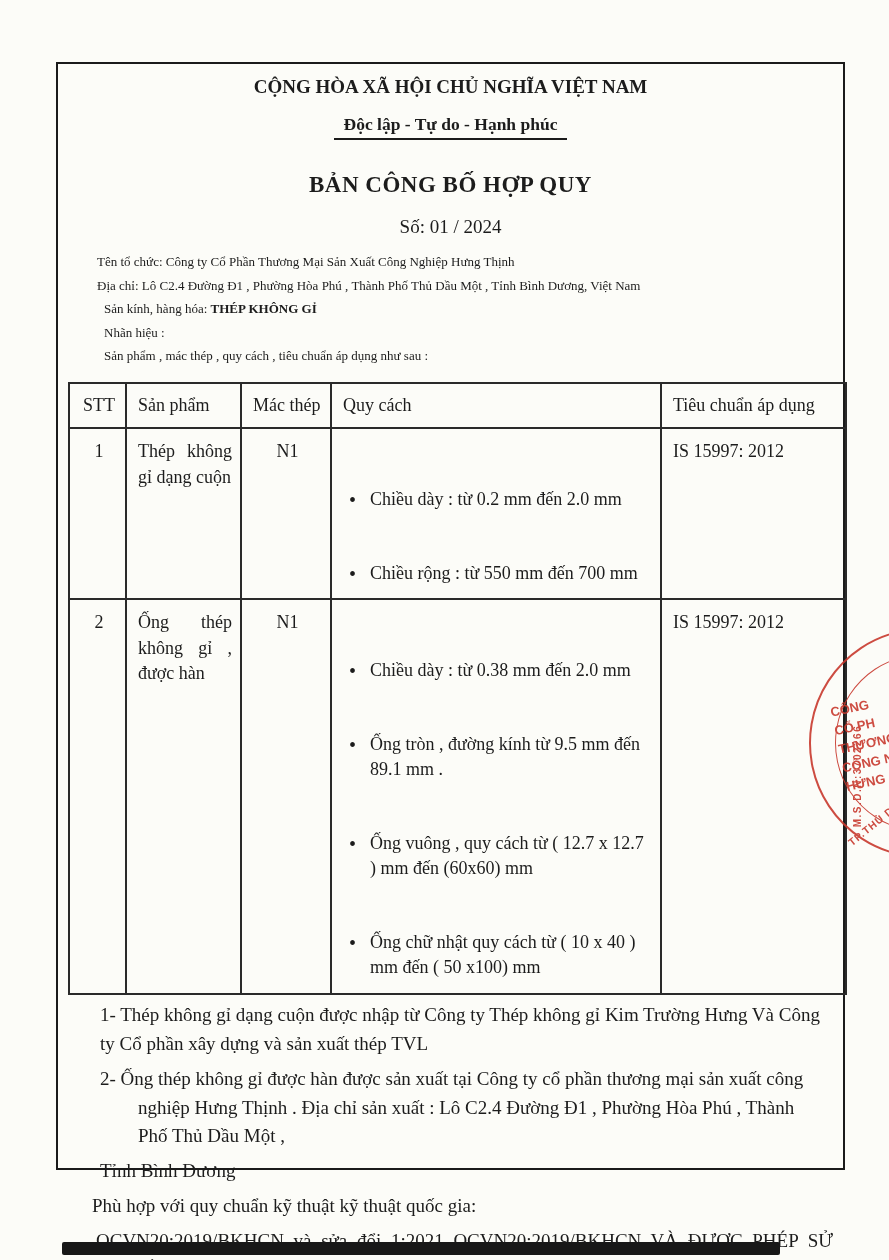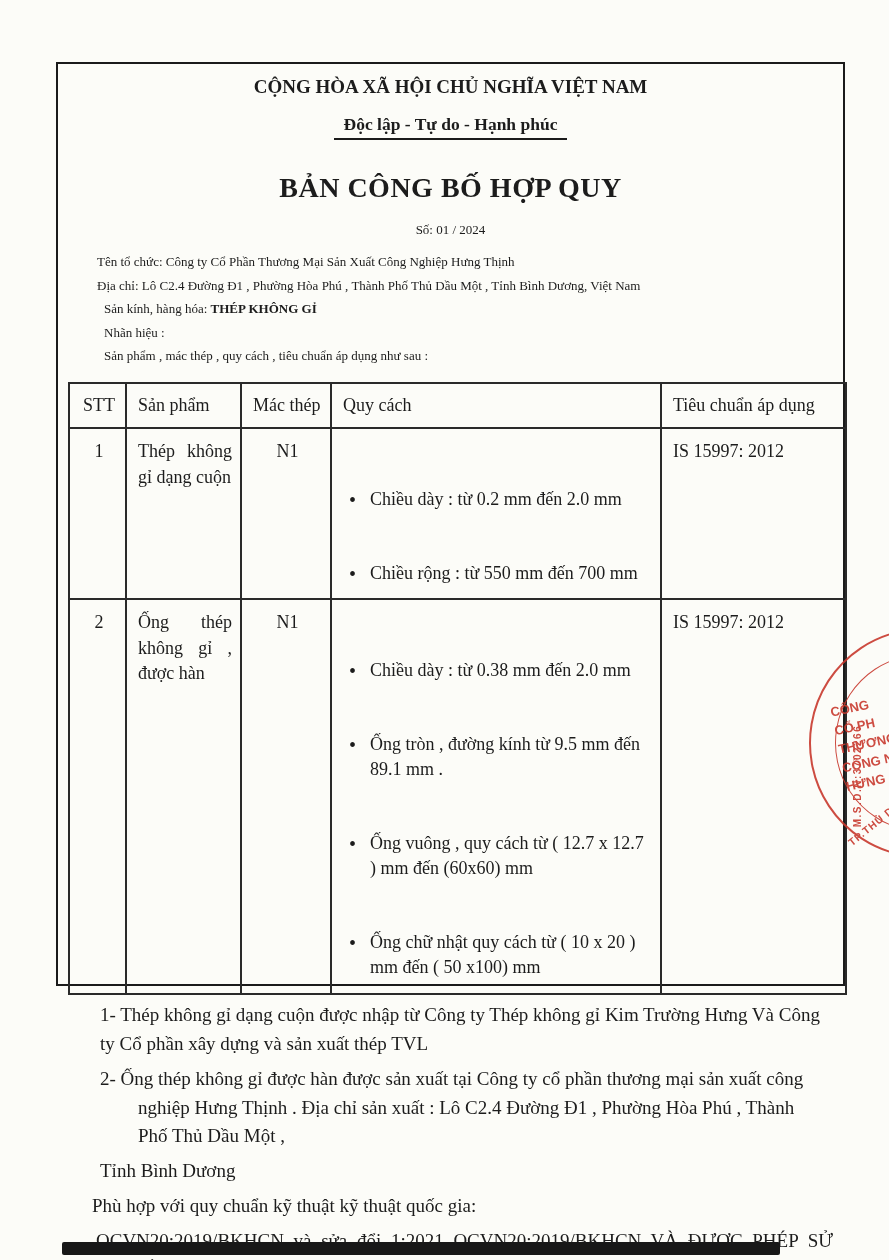--- a/index.html
+++ b/index.html
@@ -2,30 +2,30 @@
 <html><head>
 <meta charset="utf-8">
 <style>
   * { margin:0; padding:0; box-sizing:border-box; }
   body { background:#e8e8e4; font-family:"Liberation Serif","DejaVu Serif",serif; }
   .page {
     position:relative; width:889px; height:1260px; margin:0 auto;
     background:#fcfcf8; color:#1c1c1c; overflow:hidden;
   }
   .frame {
-    position:absolute; left:56px; top:62px; width:789px; height:924px;
+    position:absolute; left:56px; top:62px; width:789px; height:1108px;
     border:2px solid #1b1b1b; padding:8px 6px 13px 6px;
   }
   
   .nat-title { text-align:center; font-weight:bold; font-size:19px; margin-top:4px; }
   .motto-wrap { text-align:center; margin-top:16px; }
   .motto { display:inline-block; font-weight:bold; font-size:17.5px;
            border-bottom:2px solid #1b1b1b; padding:0 10px 3px 10px; }
-  .doc-title { text-align:center; font-weight:bold; font-size:28px; letter-spacing:.5px; margin-top:32px; }
-  .doc-number { text-align:center; font-size:13px; margin-top:18px; }
+  .doc-title { text-align:center; font-weight:bold; font-size:23px; letter-spacing:.5px; margin-top:32px; }
+  .doc-number { text-align:center; font-size:19px; margin-top:18px; }
   
   .info { margin-top:14px; font-size:13px; line-height:1.5; }
   .info p { margin:4px 10px 4px 33px; }
   .info p.indented { margin-left:40px; }
   .bold { font-weight:bold; }
   
   table.products {
     border-collapse:collapse; table-layout:fixed; width:777px;
     margin:16px 0 0 4px; font-size:18px; line-height:1.42;
   }
@@ -116,21 +116,21 @@
       </tr>
       <tr>
         <td class="c">2</td>
         <td class="justify">Ống thép không gỉ , được hàn</td>
         <td class="c">N1</td>
         <td>
           <ul class="specs">
             <li>Chiều dày : từ 0.38 mm đến 2.0 mm</li>
             <li>Ống tròn , đường kính từ 9.5 mm đến 89.1 mm .</li>
             <li>Ống vuông , quy cách từ ( 12.7 x 12.7 ) mm đến (60x60) mm</li>
-            <li>Ống chữ nhật quy cách từ ( 10 x 20 ) mm đến ( 50 x100) mm</li>
+            <li>Ống chữ nhật quy cách từ ( 10 x 40 ) mm đến ( 50 x100) mm</li>
           </ul>
         </td>
         <td>IS 15997: 2012</td>
       </tr>
     </tbody>
       </table>
 
     <div class="notes">
       <p>1-  Thép không gỉ dạng cuộn được nhập từ Công ty Thép không gỉ Kim Trường Hưng Và Công ty Cổ phần xây dựng và sản xuất thép TVL</p>
       <p class="hanging">2-  Ống thép không gỉ được hàn được sản xuất tại Công ty cổ phần thương mại sản xuất công nghiệp Hưng Thịnh . Địa chỉ sản xuất : Lô C2.4 Đường Đ1 , Phường Hòa Phú , Thành Phố Thủ Dầu Một ,</p>

